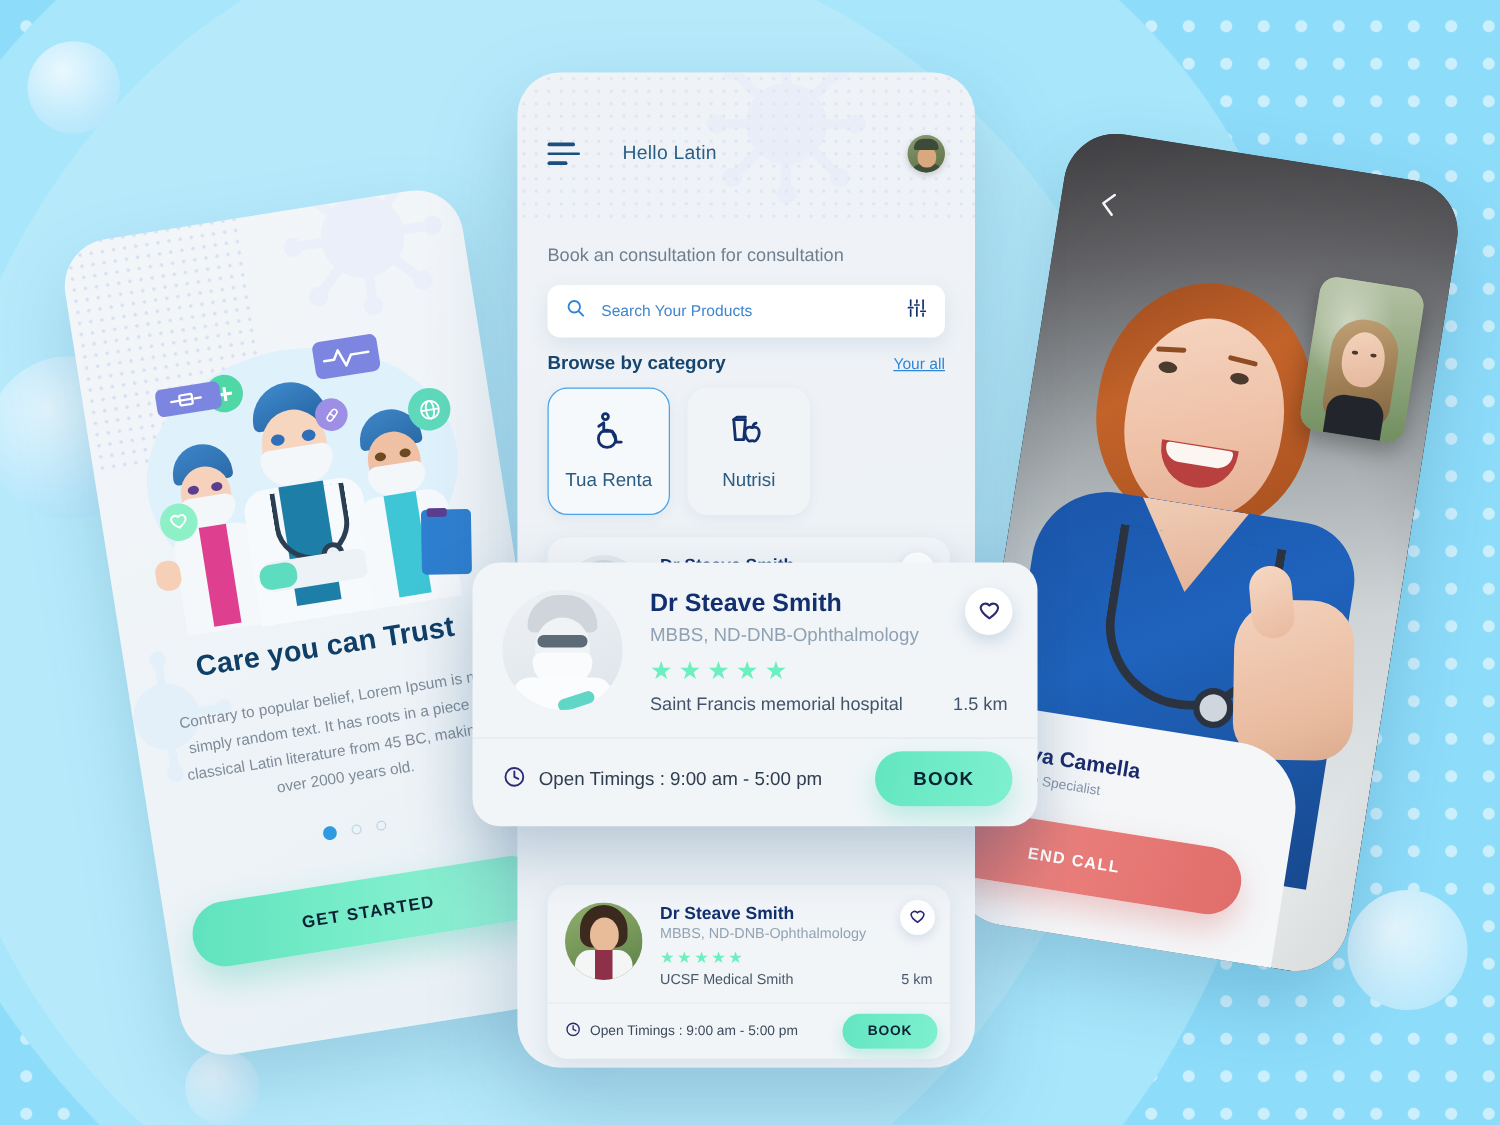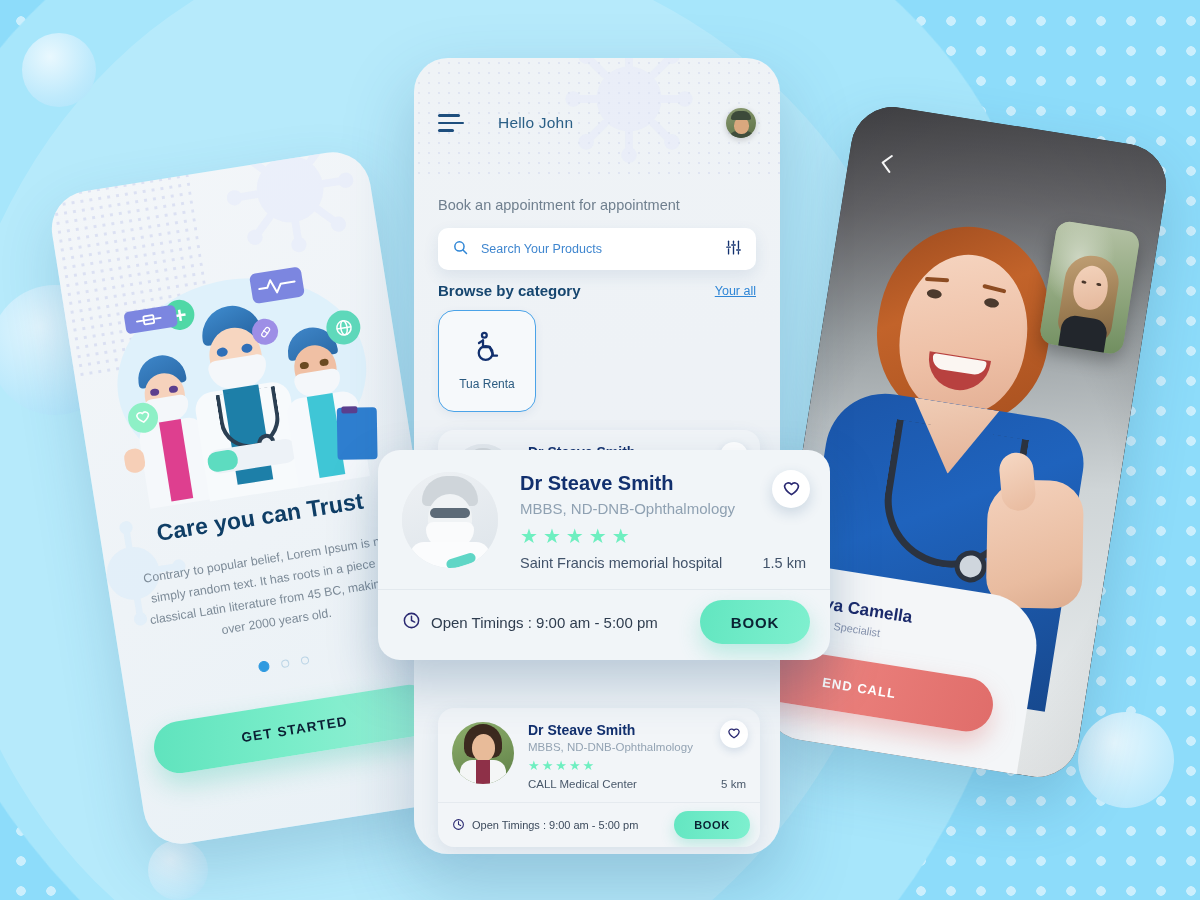--- a/index.html
+++ b/index.html
@@ -221,21 +221,21 @@
   .browse-t{font-size:15px;font-weight:600;color:#16466f;}
   .browse-v{font-size:12.5px;color:#2f86d6;text-decoration:underline;}
 
   .cats{position:absolute;left:24px;top:252px;width:322px;display:flex;gap:14px;}
   .cat{
     width:98px;height:102px;border-radius:16px;background:#f1f4f7;
     display:flex;flex-direction:column;align-items:center;justify-content:center;gap:10px;
     box-shadow:0 3px 10px rgba(40,90,140,.07);
   }
   .cat.sel{background:#f6f9fb;border:1.6px solid #4aa3e8;box-sizing:border-box;}
-  .cat-l{font-size:12px;color:#2b5b80;}
+  .cat-l{font-size:15px;color:#2b5b80;}
 
   
   .card{
     position:absolute;left:24px;width:322px;border-radius:16px;background:#f2f5f8;
     box-shadow:0 6px 18px rgba(40,90,140,.10);overflow:hidden;
   }
   .card-top{display:flex;padding:14px 14px 12px 14px;position:relative;}
   .doc-pic{width:62px;height:62px;border-radius:50%;overflow:hidden;flex:none;position:relative;background:#e8edf1;}
   .doc-info{margin-left:14px;flex:1;min-width:0;}
   .doc-name{font-size:14px;font-weight:700;color:#12306e;}
@@ -503,29 +503,29 @@
           <circle cx="83" cy="17" r="6"></circle>
       </g>
     </svg>
 
     <div class="pc-top">
       <div class="burger">
           <i></i>
           <i></i>
           <i></i>
         </div>
-      <div class="greet">Hello John</div>
+      <div class="greet">Hello Latin</div>
       <div class="avatar">
         <div class="av-body"></div>
           <div class="av-face"></div>
           <div class="av-cap"></div>
       </div>
     </div>
 
-    <div class="pc-sub">Book an appointment for appointment</div>
+    <div class="pc-sub">Book an consultation for consultation</div>
 
     <div class="search">
       <span>
         <svg width="17" height="17" viewBox="0 0 24 24" fill="none" stroke="#2f86d6" stroke-width="2.1" stroke-linecap="round">
             <circle cx="10.5" cy="10.5" r="6.5"></circle>
             <line x1="15.5" y1="15.5" x2="20.5" y2="20.5"></line>
           </svg>
       </span>
       <span class="search-ph">Search Your Products</span>
       <span>
@@ -555,20 +555,31 @@
             <circle cx="10" cy="3.2" r="1.8"></circle>
               <path d="M9 7v5h5"></path>
               <path d="M9 7l-3 2"></path>
               <path d="M14 12l2.4 5.5"></path>
             <circle cx="11" cy="16.5" r="5.2"></circle>
               <path d="M16.5 18.5h3"></path>
           </svg>
         </span>
         <span class="cat-l">Tua Renta</span>
       </div>
+      <div class="cat">
+        <span>
+          <svg width="32" height="32" viewBox="0 0 24 24" fill="none" stroke="#12306e" stroke-width="1.7" stroke-linecap="round" stroke-linejoin="round">
+            <path d="M3 5h7l-1 12H4z"></path>
+              <path d="M3 5l2-1.5h5"></path>
+            <path d="M12.5 9.5c-1.6 0-2.8 1.4-2.8 3.4 0 2.6 1.8 5 2.9 5 .5 0 .8-.3 1.4-.3s.9.3 1.4.3c1.1 0 2.9-2.4 2.9-5 0-2-1.2-3.4-2.8-3.4-.7 0-1.1.3-1.5.3s-.8-.3-1.5-.3z"></path>
+            <path d="M14.5 9.2c.2-1 .9-1.9 1.9-2.1"></path>
+          </svg>
+        </span>
+        <span class="cat-l">Nutrisi</span>
+      </div>
     </div>
 
     <div class="card" style="top:372px;">
       <div class="card-top">
         <div class="doc-pic">
           <div style="position:absolute;inset:0;background:linear-gradient(160deg,#e6ebef,#d6dee5);"></div>
           <div style="position:absolute;left:14px;top:4px;width:34px;height:20px;border-radius:17px 17px 4px 4px;background:#d2d7db;"></div>
           <div style="position:absolute;left:18px;top:16px;width:26px;height:30px;border-radius:50% 50% 44% 44%;background:#eef1f3;"></div>
           <div style="position:absolute;left:6px;top:44px;width:50px;height:24px;border-radius:12px 12px 0 0;background:#f7f9fa;"></div>
         </div>
@@ -608,21 +619,21 @@
           <div style="position:absolute;left:12px;top:2px;width:38px;height:34px;border-radius:20px 20px 10px 10px;background:#3c2a1f;"></div>
           <div style="position:absolute;left:20px;top:12px;width:23px;height:27px;border-radius:50% 50% 45% 45%;background:#e8bb99;"></div>
           <div style="position:absolute;left:8px;top:38px;width:46px;height:26px;border-radius:12px 12px 0 0;background:#f4f6f6;"></div>
           <div style="position:absolute;left:24px;top:38px;width:14px;height:24px;background:#8e3048;"></div>
         </div>
         <div class="doc-info">
           <div class="doc-name">Dr Steave Smith</div>
           <div class="doc-deg">MBBS, ND-DNB-Ophthalmology</div>
           <div class="stars">★★★★★</div>
           <div class="doc-row">
-            <span class="doc-hosp">CALL Medical Center</span>
+            <span class="doc-hosp">UCSF Medical Smith</span>
             <span class="doc-km">5 km</span>
           </div>
         </div>
         <div class="fav">
           <svg width="14" height="14" viewBox="0 0 24 24" fill="none" stroke="#2b2a72" stroke-width="2.2" stroke-linecap="round" stroke-linejoin="round">
               <path d="M20.8 7.6a5 5 0 0 0-8.8-2 5 5 0 0 0-8.8 2c0 5.2 8.8 10.9 8.8 10.9s8.8-5.7 8.8-10.9z"></path>
             </svg>
         </div>
       </div>
       <div class="card-bot">

